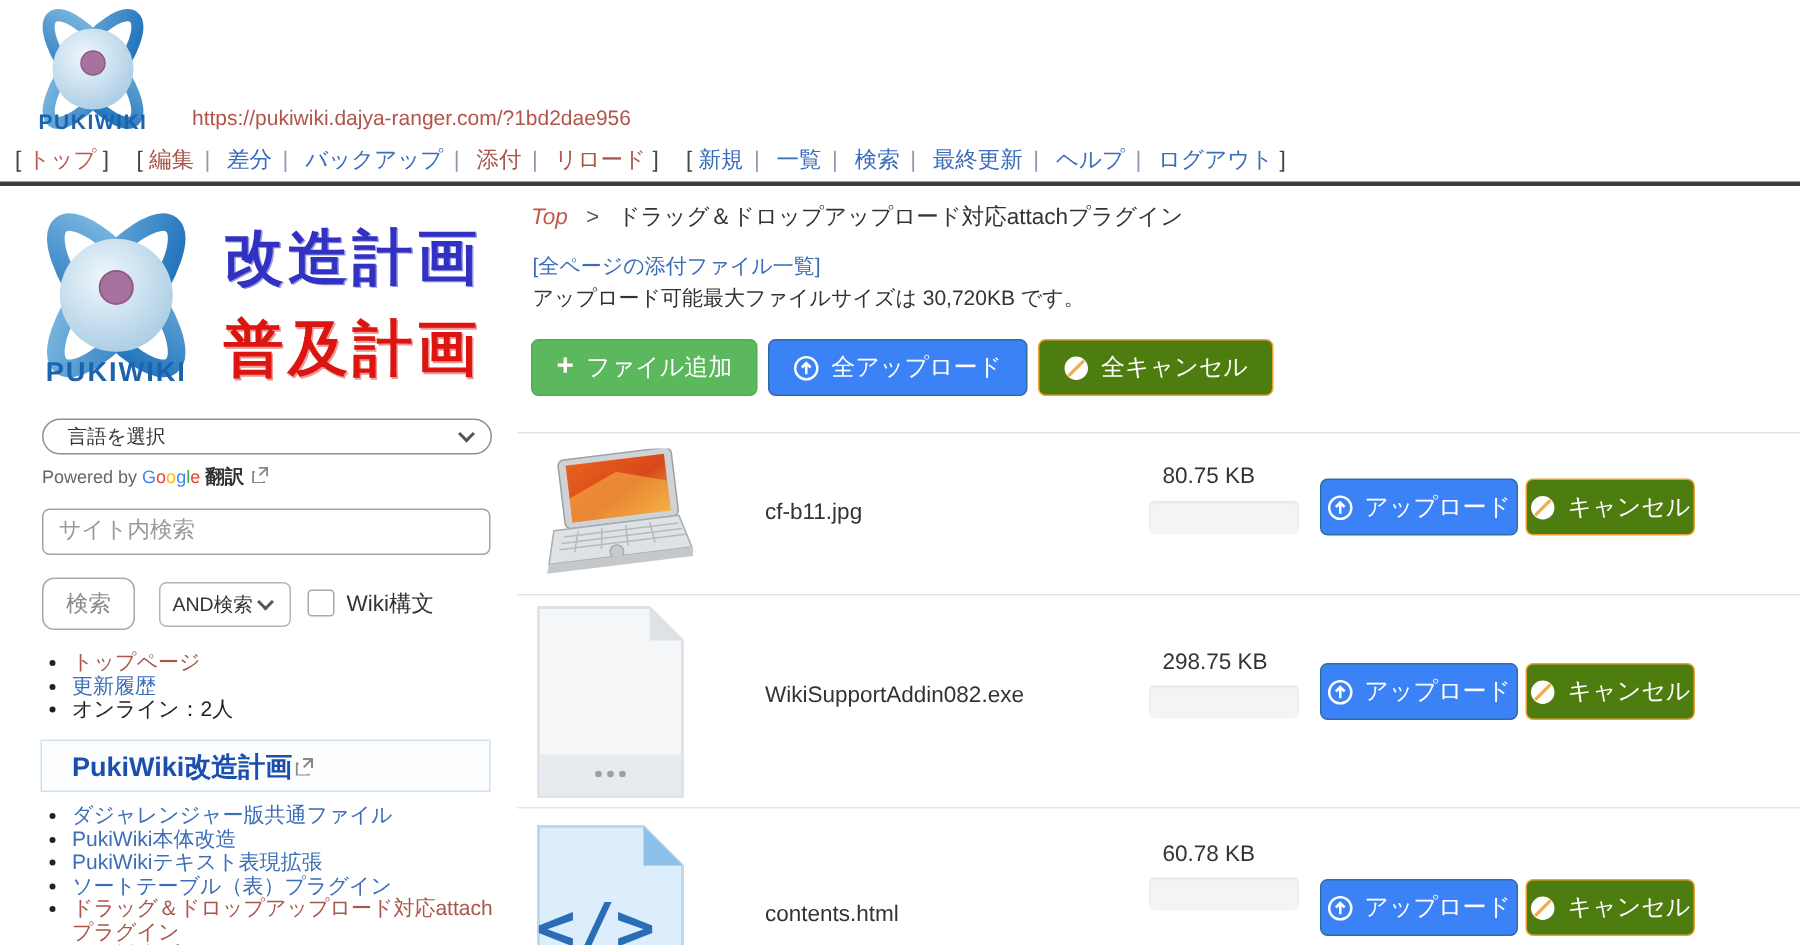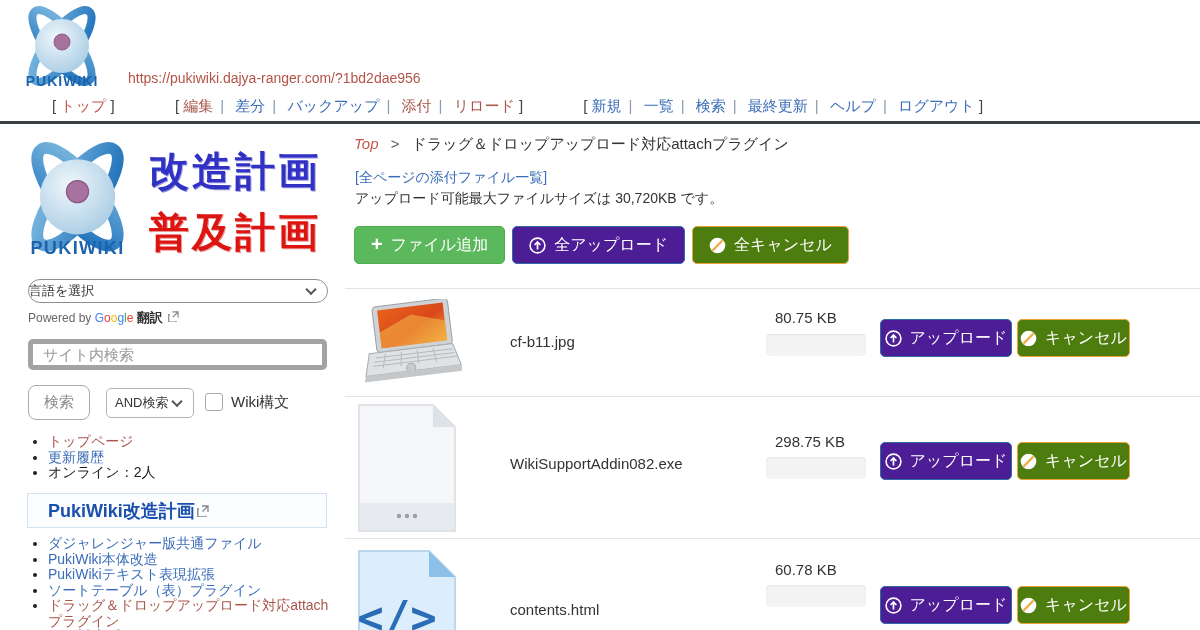--- a/index.html
+++ b/index.html
@@ -8,48 +8,48 @@
   .page { position:relative; width:1200px; height:630px; background:#fff; }
 
   
   .header { position:absolute; left:0; top:0; width:1200px; height:124px; background:#fff;
     border-bottom:3px solid #3a3f44; }
   .logo-sm { position:absolute; left:10px; top:4px; }
   .page-title { position:absolute; left:126px; top:22px; font-size:30px; font-weight:bold;
     color:#2a52c0; letter-spacing:0.5px; white-space:nowrap; }
   .page-url { position:absolute; left:128px; top:70px; font-size:14px; color:#b35449; text-decoration:none; }
   .navbar { position:absolute; left:10px; top:97px; font-size:15px; color:#444; white-space:nowrap; }
-  .navbar .grp { margin-right:14px;margin-left:42px; }
+  .navbar .grp { margin-right:14px; }
   .navbar a { text-decoration:none; }
   .navbar .sep { color:#8a9bb0; margin:0 7px; }
   .lnk-blue { color:#3b6db8; }
   .lnk-red { color:#c4574c; }
   .lnk-brick { color:#a9564b; }
 
   
   .sidebar { position:absolute; left:0; top:127px; width:345px; height:503px; }
   .side-logo { position:absolute; left:10px; top:6px; width:330px; height:138px; display:flex; align-items:center; }
   .side-logo-text { display:flex; flex-direction:column; margin-left:4px; }
   .side-logo-line1 { font-size:40px; font-weight:800; color:#3131c4; letter-spacing:3px;
     text-shadow:1px 1px 0 #9a9ae0; }
   .side-logo-line2 { font-size:40px; font-weight:800; color:#dd1511; letter-spacing:3px; margin-top:6px;
     text-shadow:1px 1px 0 #e89a98; }
 
   .fake-select { position:absolute; background:#fff; border:1px solid #8f8f8f; display:flex;
     align-items:center; color:#333; cursor:default; }
-  .sel-lang { left:28px; top:152px; width:300px; height:24px; border-radius:12px; padding:0 0; font-size:13px; }
+  .sel-lang { left:28px; top:152px; width:300px; height:24px; border-radius:12px; padding:0 16px; font-size:13px; }
   .chev { position:absolute; right:12px; top:50%; width:8px; height:8px; border-right:2px solid #555;
     border-bottom:2px solid #555; transform:translateY(-70%) rotate(45deg); }
   .translate-line { position:absolute; left:28px; top:182px; font-size:12px; color:#666; }
   .g-blue{color:#4285F4;} .g-red{color:#EA4335;} .g-yel{color:#FBBC05;} .g-grn{color:#34A853;}
   .translate-word { color:#333; font-weight:bold; font-size:13px; }
   .ext-icon { display:inline-block; vertical-align:baseline; margin-left:2px; }
 
-  .search-input { position:absolute; left:28px; top:212px; width:299px; height:31px; border:5px solid #a3a3a3;
-    border-radius:5px; font-size:15px; padding:0 10px; color:#333; font-family:Liberation Sans, sans-serif; }
+  .search-input { position:absolute; left:28px; top:212px; width:299px; height:31px; border:1px solid #a3a3a3;
+    border-radius:5px; font-size:15px; padding:0 10px; color:#333; font-family:Liberation Serif, serif; }
   .search-input::placeholder { color:#9a9a9a; }
   .search-btn { position:absolute; left:28px; top:258px; width:62px; height:35px; background:#fff;
     border:1px solid #a9a9a9; border-radius:8px; font-size:15px; color:#8a8a8a; font-family:inherit; cursor:pointer; }
   .sel-and { left:106px; top:261px; width:88px; height:30px; border-radius:5px; padding:0 8px; font-size:13px;
     border-color:#b5b5b5; }
   .checkbox { position:absolute; left:205px; top:266px; width:18px; height:18px; background:#fff;
     border:1.5px solid #a9a9a9; border-radius:3px; }
   .checkbox-label { position:absolute; left:231px; top:266px; font-size:15px; color:#333; }
 
   .side-list { position:absolute; left:48px; font-size:14px; line-height:15.5px; list-style:disc; color:#222; }
@@ -64,21 +64,21 @@
   .main { position:absolute; left:345px; top:127px; width:855px; height:503px; }
   .breadcrumb { position:absolute; left:9px; top:8px; font-size:15px; }
   .breadcrumb a { text-decoration:none;font-style:italic; }
   .crumb-sep { color:#555; margin:0 8px; }
   .attach-list-link { position:absolute; left:10px; top:42px; font-size:14px; color:#3b6db8; text-decoration:none; }
   .max-size { position:absolute; left:10px; top:63px; font-size:14px; color:#333; }
 
   .btn { display:inline-flex; align-items:center; justify-content:center; gap:8px; color:#fff;
     border-radius:5px; font-size:16px; font-family:inherit; border:1px solid transparent; cursor:pointer; }
   .btn-green { background:#5cb85c; border-color:#4cae4c; }
-  .btn-blue { background:#4c1d95; border-color:#2e6da4;text-align:center; }
+  .btn-blue { background:#3b82f6; border-color:#2e6da4;text-align:center; }
   .btn-orange { background:#4d7c0f; border-color:#eea236; }
   .toolbar { position:absolute; left:9px; top:99px; display:flex; gap:7px; }
   .toolbar .btn { height:38px; padding:0 16px; }
 
   .rowsep { position:absolute; left:0; width:855px; border-top:1px solid #e4e4e4; }
   .file-row { position:absolute; left:0; width:855px; }
   .file-thumb { position:absolute; left:9px; }
   .file-name { position:absolute; left:165px; font-size:15px; color:#333; }
   .file-size { position:absolute; left:430px; font-size:15px; color:#333; }
   .progress { position:absolute; left:421px; width:100px; height:22px; background:#f4f4f4;

